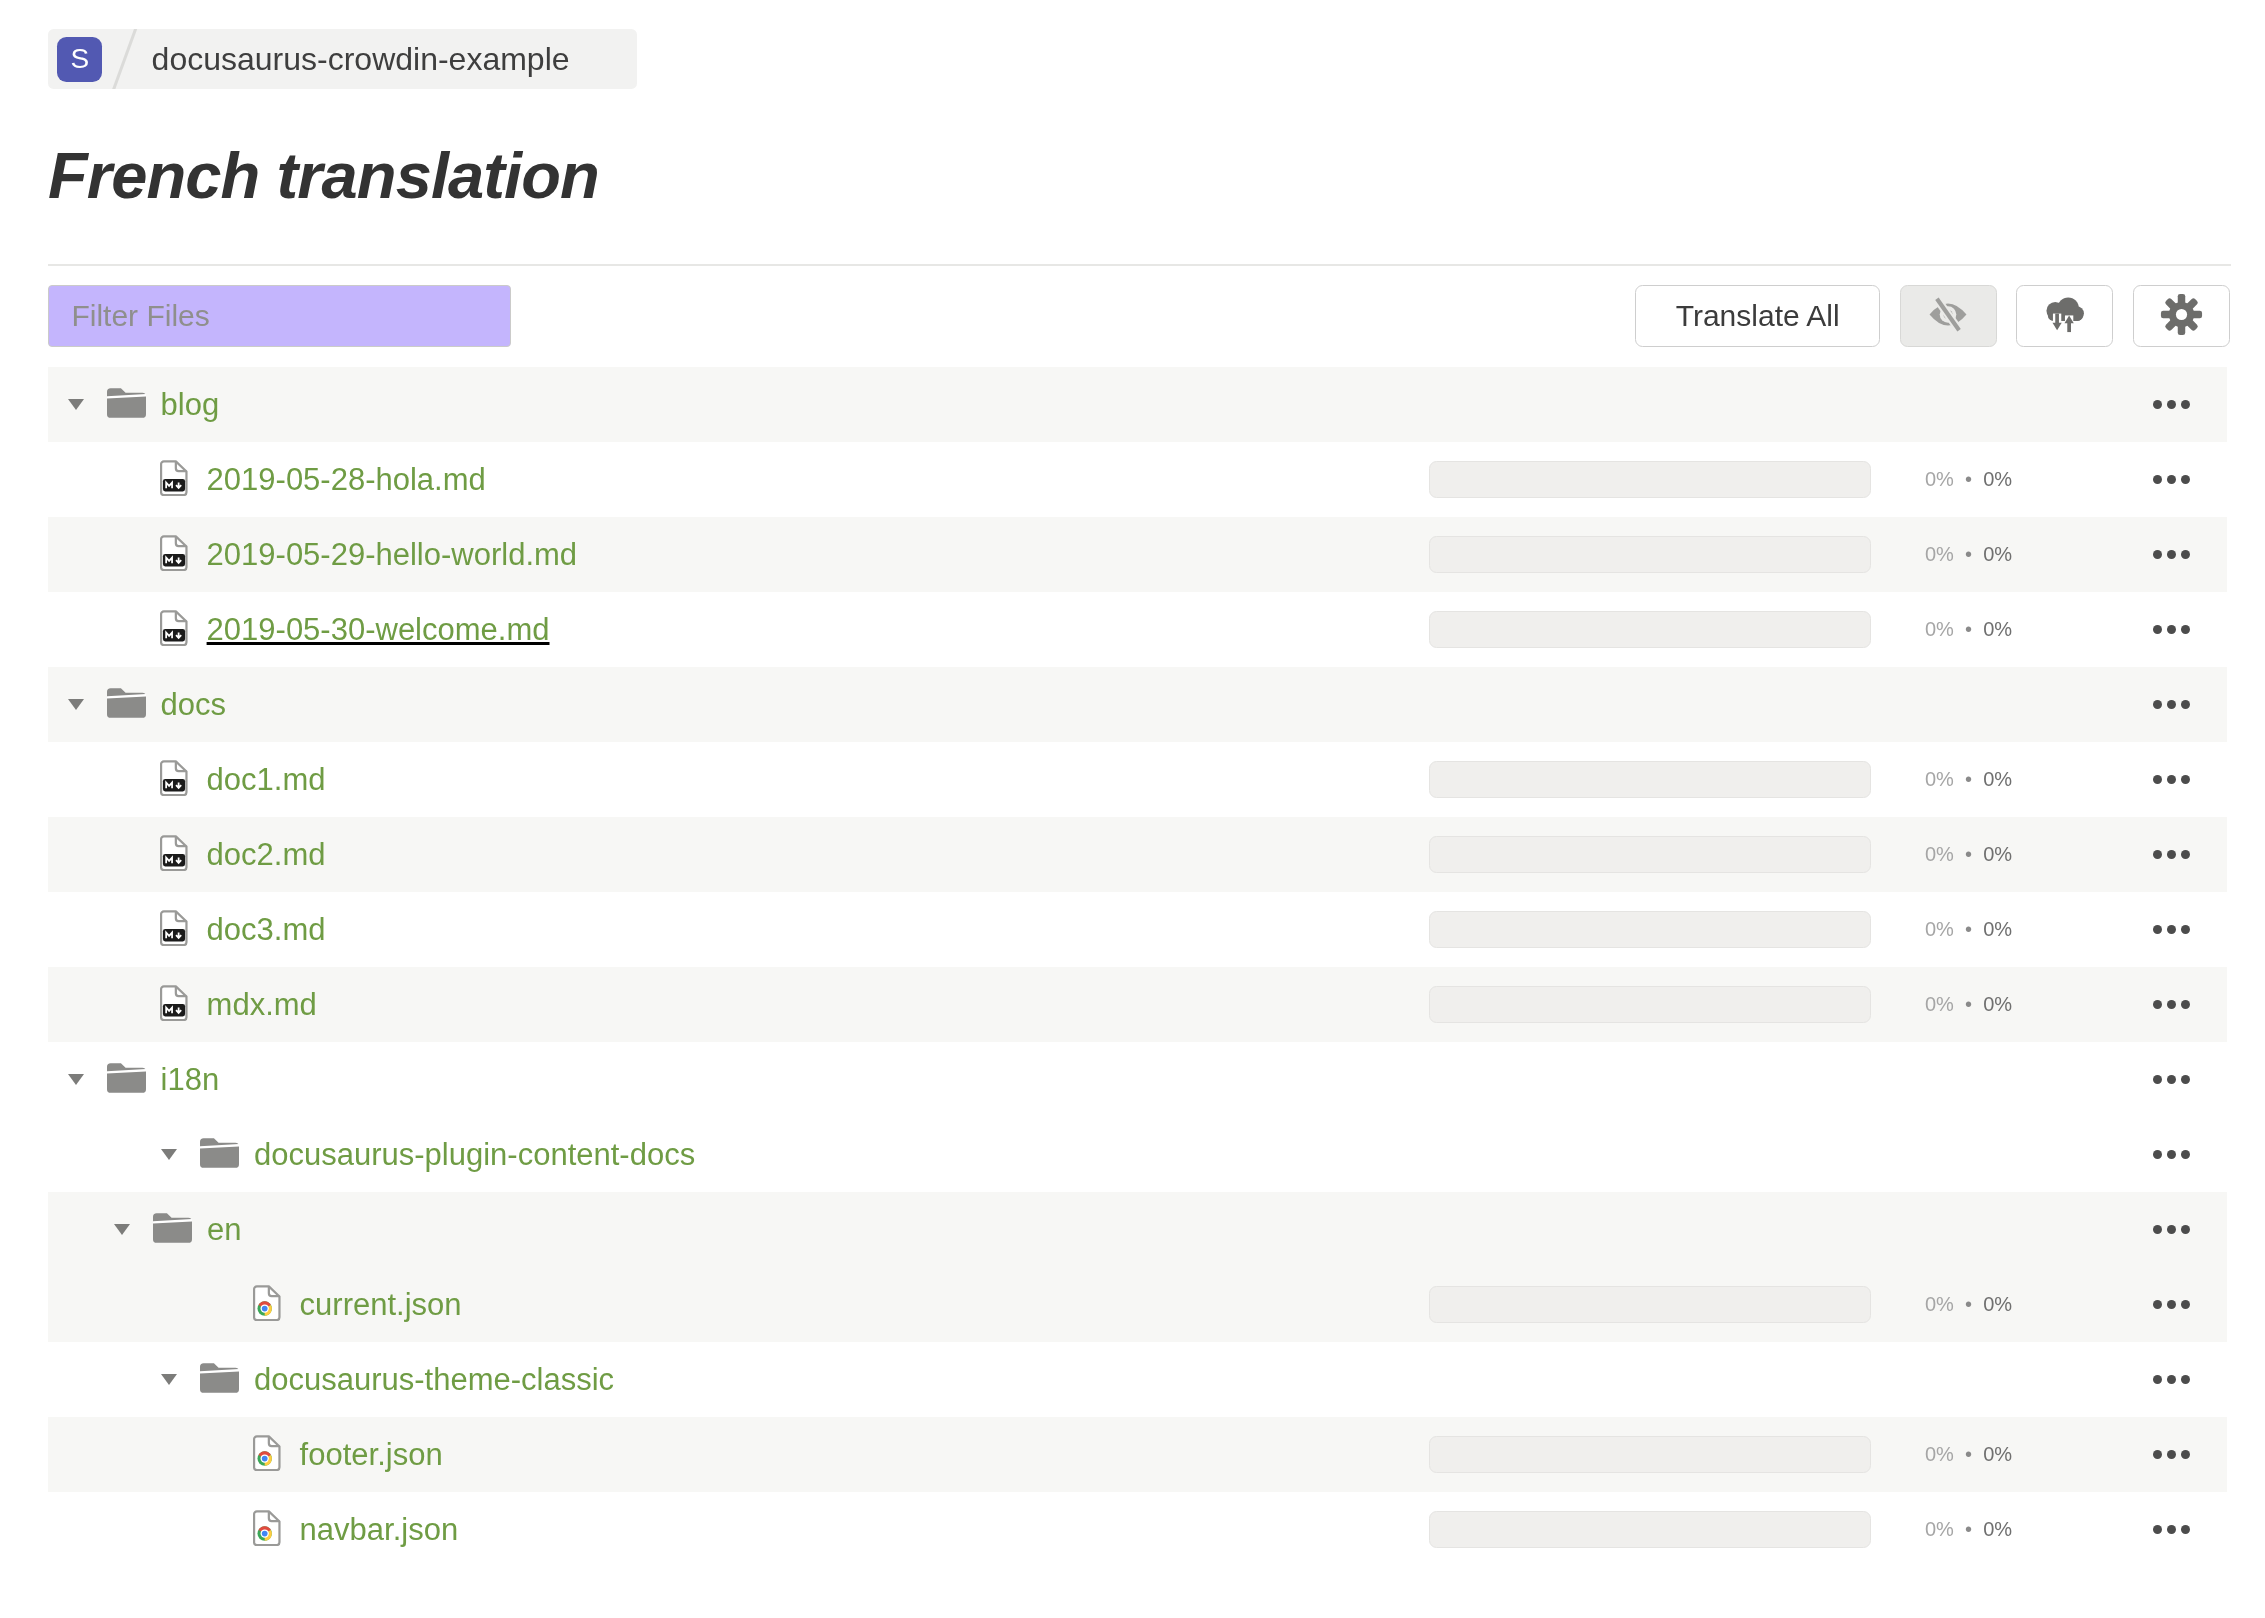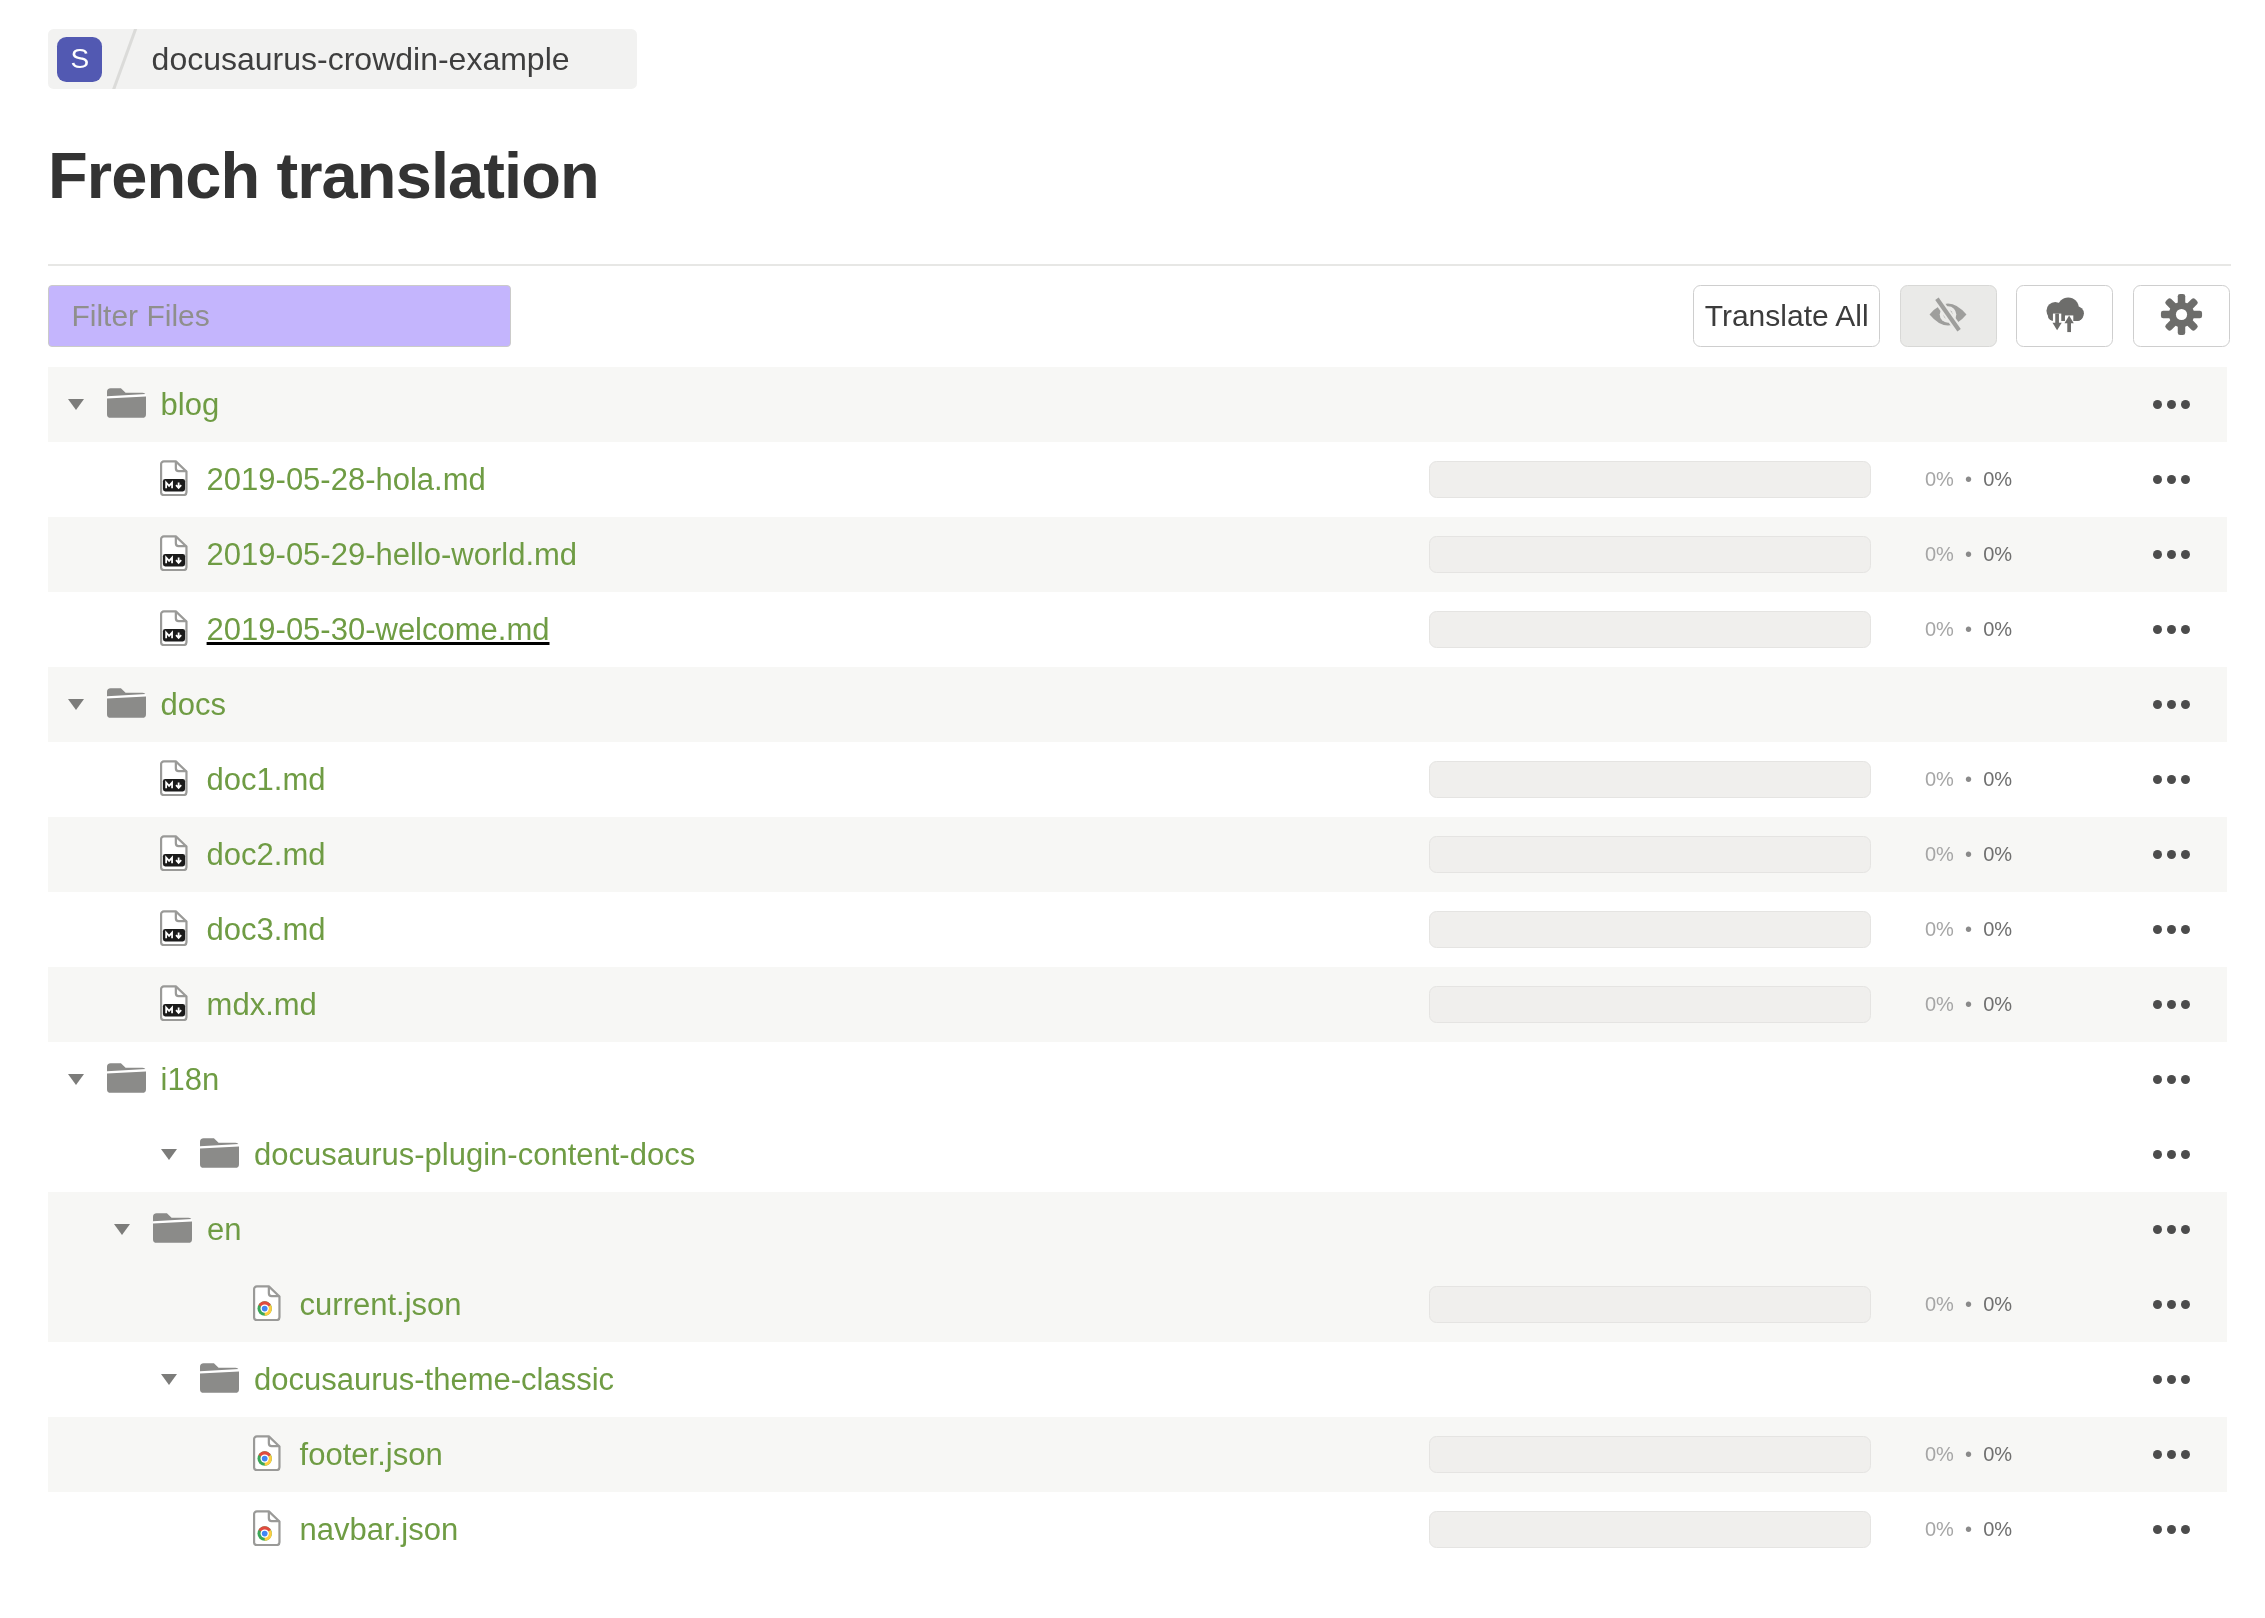--- a/index.html
+++ b/index.html
@@ -10,33 +10,33 @@
   
   .breadcrumb { position:absolute; left:48px; top:29px; height:60px; background:#f2f2f1;
     border-radius:5.6px; display:flex; align-items:center; padding:0 67px 0 9.3px; overflow:hidden; }
   .badge { width:45px; height:45px; border-radius:9.3px; background:var(--badge,#5259b2); color:#fff;
     font-size:28px; display:flex; align-items:center; justify-content:center; flex:0 0 auto; }
   .crumb-slash { width:2.8px; height:89px; background:#dbdbd9; transform:rotate(20deg); margin-left:20.5px; flex:0 0 auto; }
   .crumb-text { font-size:32px; color:#3e3e3e; margin-left:26px; white-space:nowrap; }
 
   
   .title { position:absolute; left:48px; top:138px; font-size:65px; font-weight:700; color:#333;
-    letter-spacing:-0.9px; }
+    letter-spacing:-0.9px;font-style:italic; }
   .divider { position:absolute; left:48px; right:34px; top:264px; height:1.9px; background:#e7e7e5; }
 
   
   .toolbar { position:absolute; left:48px; right:35px; top:285px; height:62px;
     display:flex; justify-content:space-between; align-items:center; }
   .filter-input { width:463px; height:62px; border:1.9px solid #cbcbc9; border-radius:4px;
     font-size:30px; color:#444; padding:0 22.4px; outline:none; font-family:inherit; background:#c4b5fd; }
   .filter-input::placeholder { color:#8f8f8d; }
   .toolbar-right { display:flex; gap:19.6px; align-items:center; }
   .btn { height:62px; border:1.9px solid #cecece; border-radius:7.5px; background:#fff;
     display:flex; align-items:center; justify-content:center; cursor:pointer; }
-  .btn-translate { width:187px; font-size:30px; color:#3c3c3c; }
+  .btn-translate { width:245px; font-size:30px; color:#3c3c3c; }
   .btn-icon { width:97px; }
   .btn-icon.active { background:#eaeae8; border-color:#d8d8d6; }
 
   
   .file-list { position:absolute; left:48px; right:38px; top:367px; }
   .row { height:75px; display:flex; align-items:center; }
   .row.striped { background:var(--stripe,#f7f7f5); }
   .row-left { display:flex; align-items:center; }
   .tri { width:0; height:0; border-left:8px solid transparent; border-right:8px solid transparent;
     border-top:11.2px solid #7c7c7a; flex:0 0 auto; }

